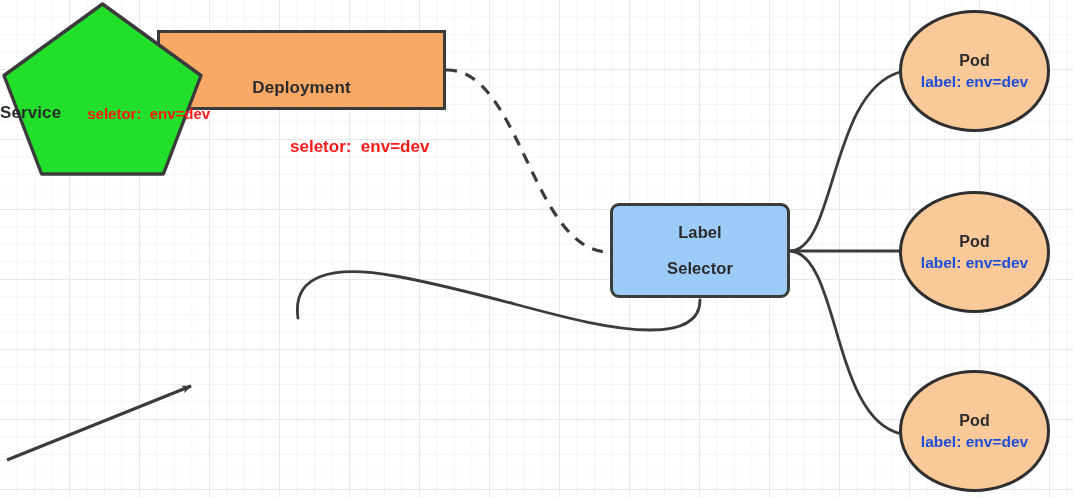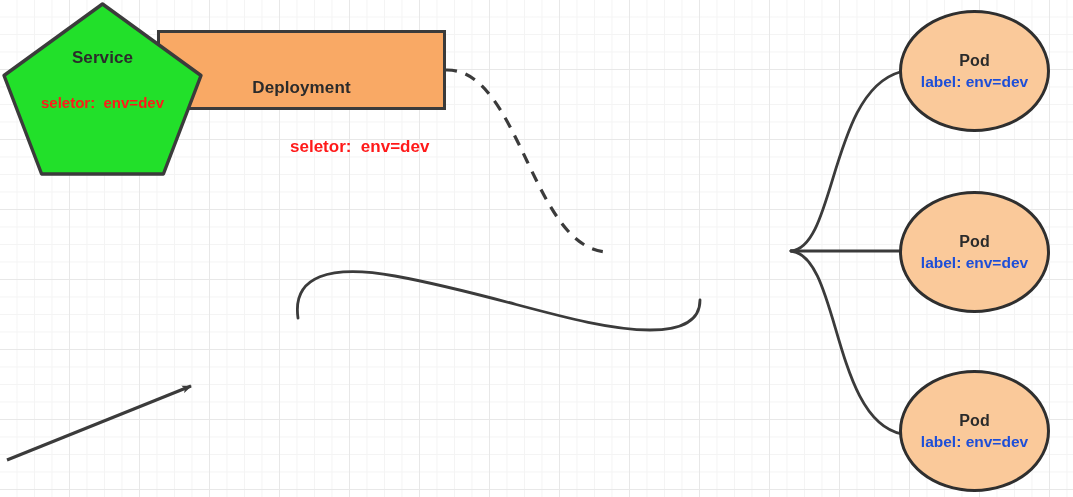--- a/index.html
+++ b/index.html
@@ -107,21 +107,21 @@
     width: 205px;
     height: 178px;
   }
   #service .pent-text {
     position: absolute;
     left: 0;
     top: 0;
     width: 205px;
     height: 178px;
     display: flex;
-    flex-direction: column;
+    flex-direction: row;
     align-items: center;
     justify-content: flex-start;
     padding-top: 48px;
     box-sizing: border-box;
     gap: 26px;
   }
   #service .node-title { font-size: 17px; }
   #service .node-sub-italic { font-size: 15px; }
 
   
@@ -163,20 +163,24 @@
 
     <path d="M7,460 L191,386" fill="none" stroke="#3b3b3b" stroke-width="3.2" marker-end="url(#arrowhead)"></path>
   </svg>
 
   <div class="node" id="deployment">
     <div class="node-title">Deployment</div>
   </div>
 
   <div id="deployment-selector-label" class="node-sub-italic">seletor:  env=dev</div>
 
+  <div class="node" id="label-selector">
+    <div class="node-title">Label</div>
+    <div class="node-title">Selector</div>
+  </div>
 
   <div id="service">
     <svg class="pent-svg" viewBox="0 0 205 178" xmlns="http://www.w3.org/2000/svg">
       <polygon points="102.5,4 201,75.5 163.4,174 41.6,174 4,75.5" fill="#22e02a" stroke="#3b3b3b" stroke-width="3.4" stroke-linejoin="round"></polygon>
     </svg>
     <div class="pent-text">
       <div class="node-title">Service</div>
       <div class="node-sub-italic">seletor:  env=dev</div>
     </div>
   </div>

